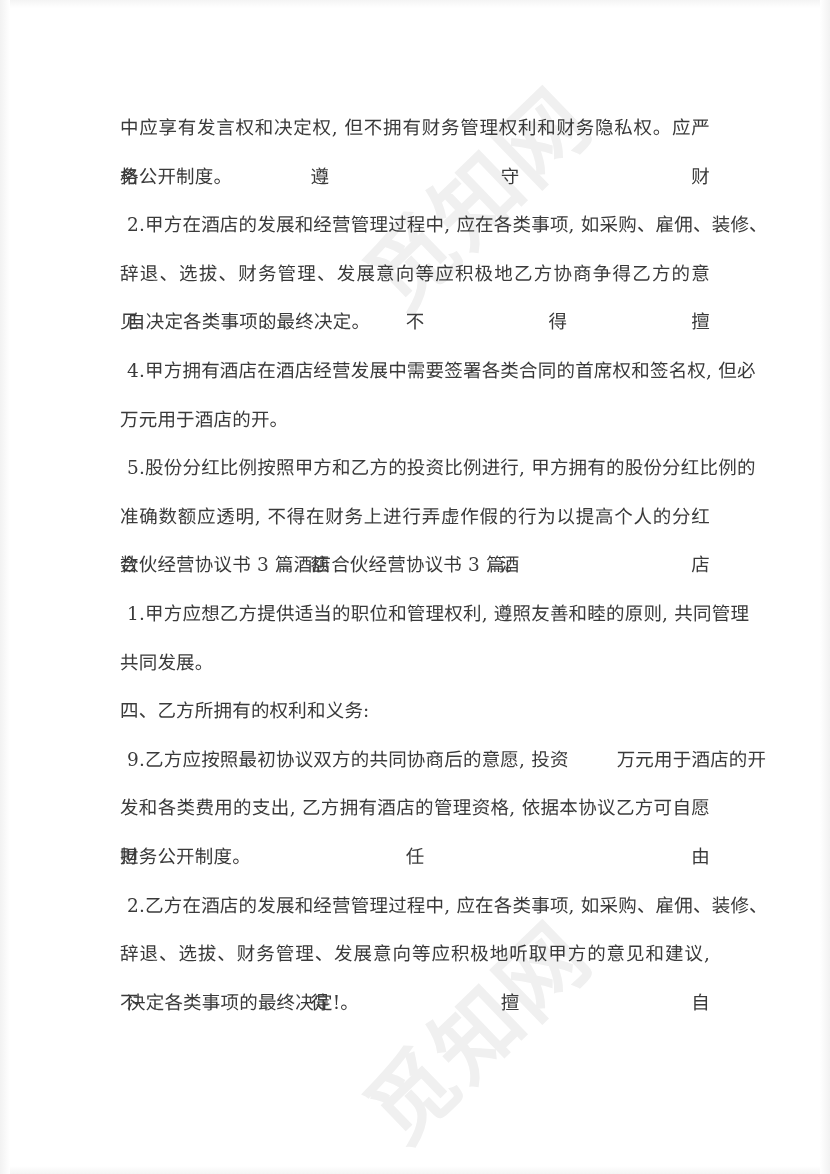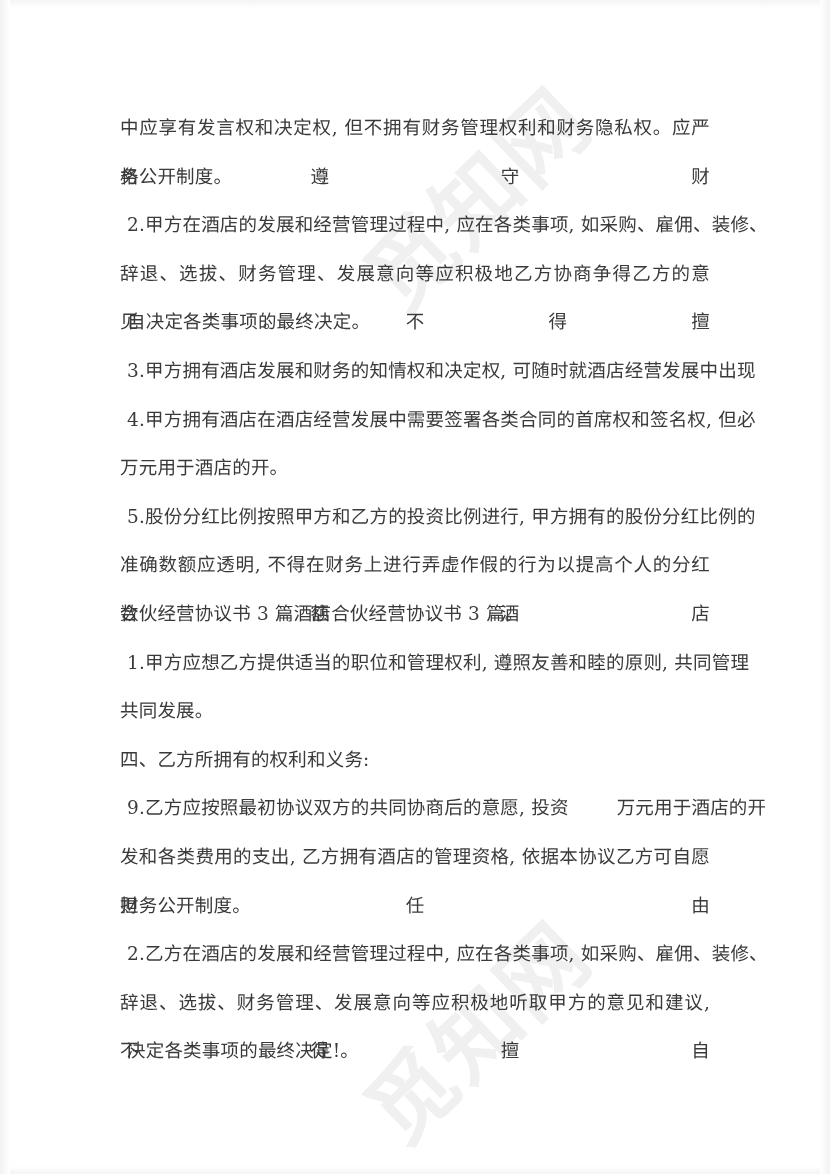--- a/index.html
+++ b/index.html
@@ -121,21 +121,20 @@
     <div class="watermark wm-center">觅知网</div>
     <div class="watermark wm-bottom">觅知网</div>
   </div>
 
   <div id="doc-body">
       <div class="doc-line justify">中应享有发言权和决定权, 但不拥有财务管理权利和财务隐私权。应严格遵守财</div>
       <div class="doc-line">务公开制度。</div>
       <div class="doc-line indent">2.甲方在酒店的发展和经营管理过程中, 应在各类事项, 如采购、雇佣、装修、</div>
       <div class="doc-line justify">辞退、选拔、财务管理、发展意向等应积极地乙方协商争得乙方的意见。不得擅</div>
       <div class="doc-line indent">自决定各类事项的最终决定。</div>
-      <div class="doc-line indent">3.甲方拥有酒店发展和财务的知情权和决定权, 可随时就酒店经营发展中出现</div>
       <div class="doc-line indent">4.甲方拥有酒店在酒店经营发展中需要签署各类合同的首席权和签名权, 但必</div>
       <div class="doc-line">万元用于酒店的开。</div>
       <div class="doc-line indent">5.股份分红比例按照甲方和乙方的投资比例进行, 甲方拥有的股份分红比例的</div>
       <div class="doc-line justify">准确数额应透明, 不得在财务上进行弄虚作假的行为以提高个人的分红数额酒店</div>
       <div class="doc-line">合伙经营协议书 3 篇酒店合伙经营协议书 3 篇。</div>
       <div class="doc-line indent">1.甲方应想乙方提供适当的职位和管理权利, 遵照友善和睦的原则, 共同管理</div>
       <div class="doc-line">共同发展。</div>
       <div class="doc-line">四、乙方所拥有的权利和义务:</div>
       <div class="doc-line indent"><span>9.乙方应按照最初协议双方的共同协商后的意愿, 投资</span><span class="blank-fill"></span><span>万元用于酒店的开</span></div>
       <div class="doc-line justify">发和各类费用的支出, 乙方拥有酒店的管理资格, 依据本协议乙方可自愿担任由</div>

